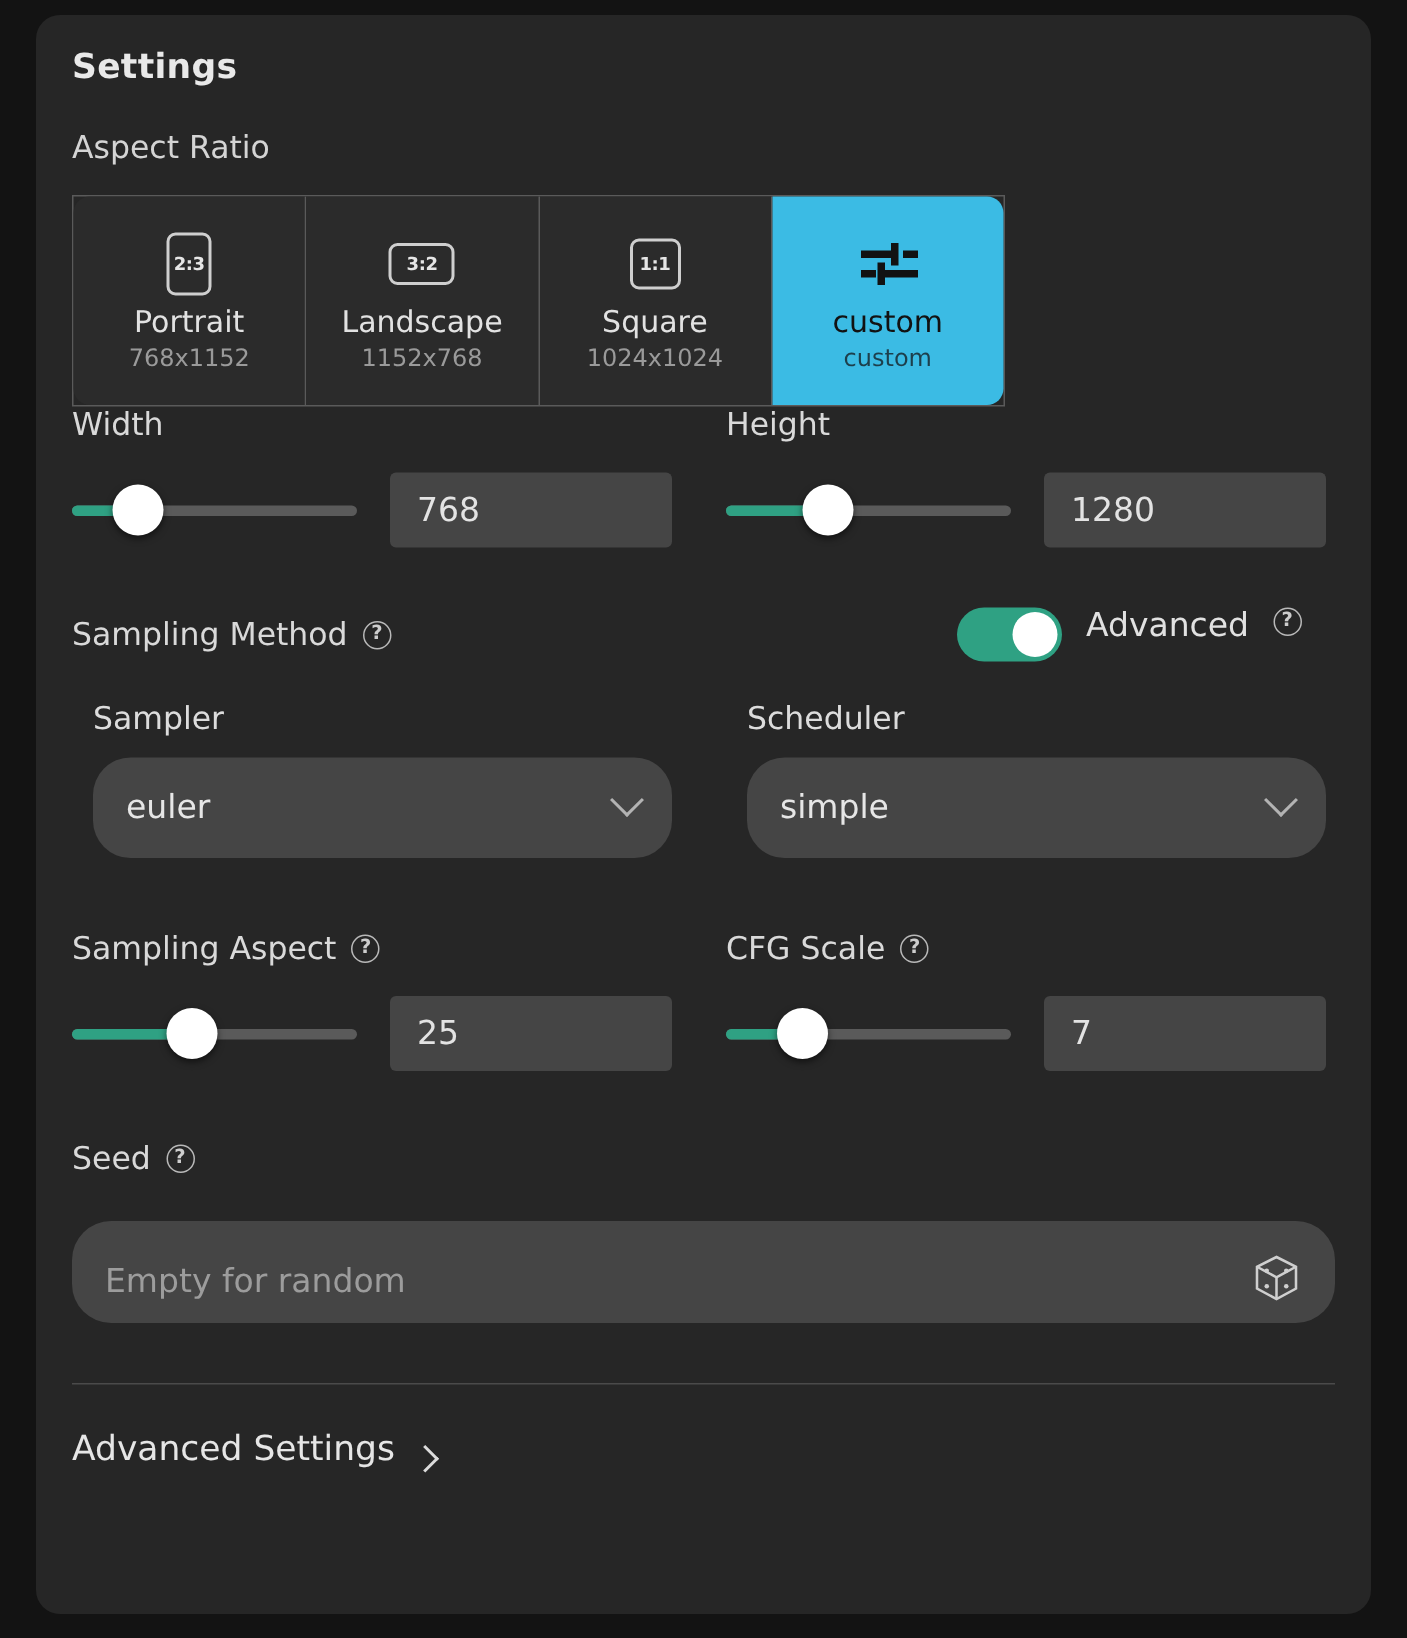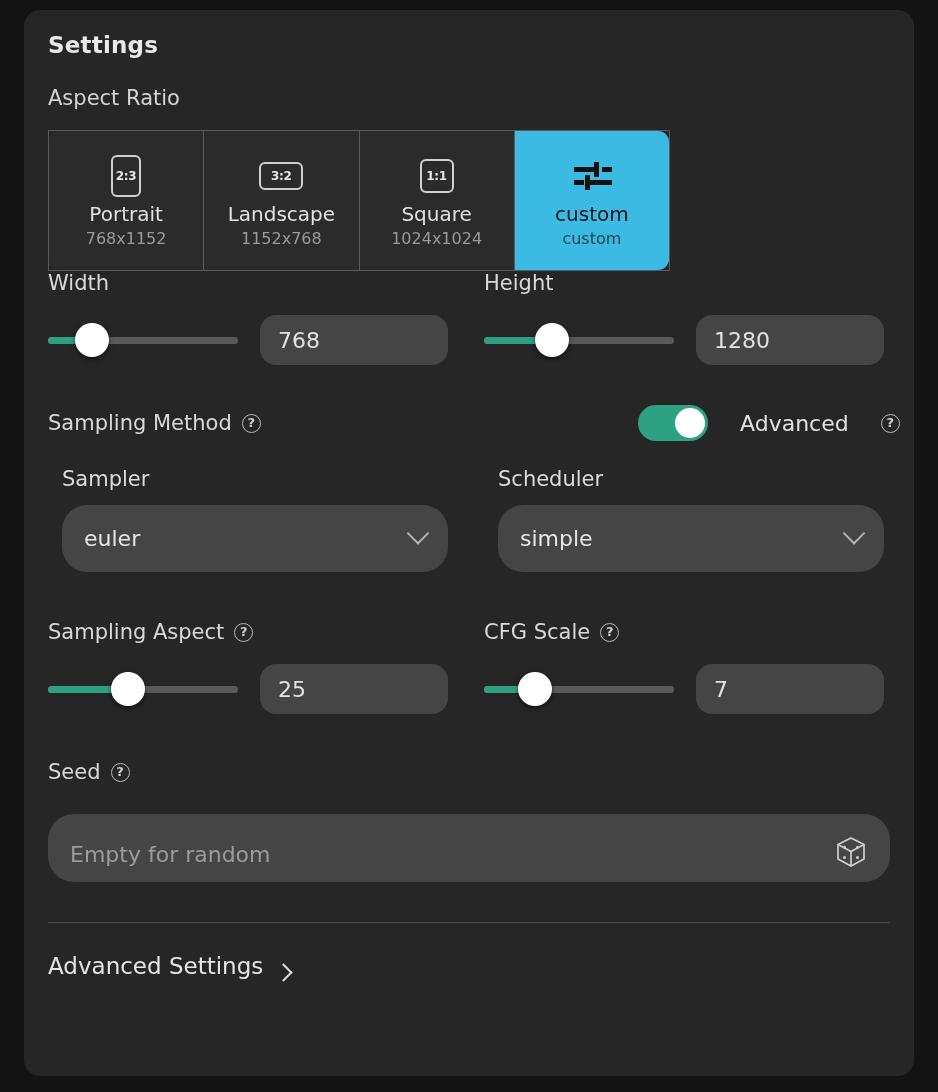--- a/index.html
+++ b/index.html
@@ -164,21 +164,21 @@
     width: 34px; height: 34px;
     margin-left: -17px;
     background: #fff;
     border-radius: 50%;
     box-shadow: 0 2px 5px rgba(0,0,0,.55);
   }
   .numbox {
     width: 188px;
     height: 50px;
     background: #454545;
-    border-radius: 16px;
+    border-radius: 4px;
     display: flex;
     align-items: center;
     padding: 0 18px;
     font-size: 22px;
     color: #e3e3e3;
     cursor: text;
   }
 
   
   .sub-group { margin-top: 26px; }
@@ -205,22 +205,22 @@
   .chev {
     width: 16px; height: 16px;
     border-right: 2.4px solid #b3b3b3;
     border-bottom: 2.4px solid #b3b3b3;
     transform: rotate(45deg) translate(-4px,-4px);
   }
 
   
   .toggle-row {
     display: flex;
-    align-items: center;
-    gap: 32px;
+    align-items: flex-start;
+    gap: 16px;
   }
   .toggle {
     width: 70px; height: 36px;
     border-radius: 18px;
     background: #2fa183;
     position: relative;
     cursor: pointer;
     flex: none;
   }
   .toggle .knob {

